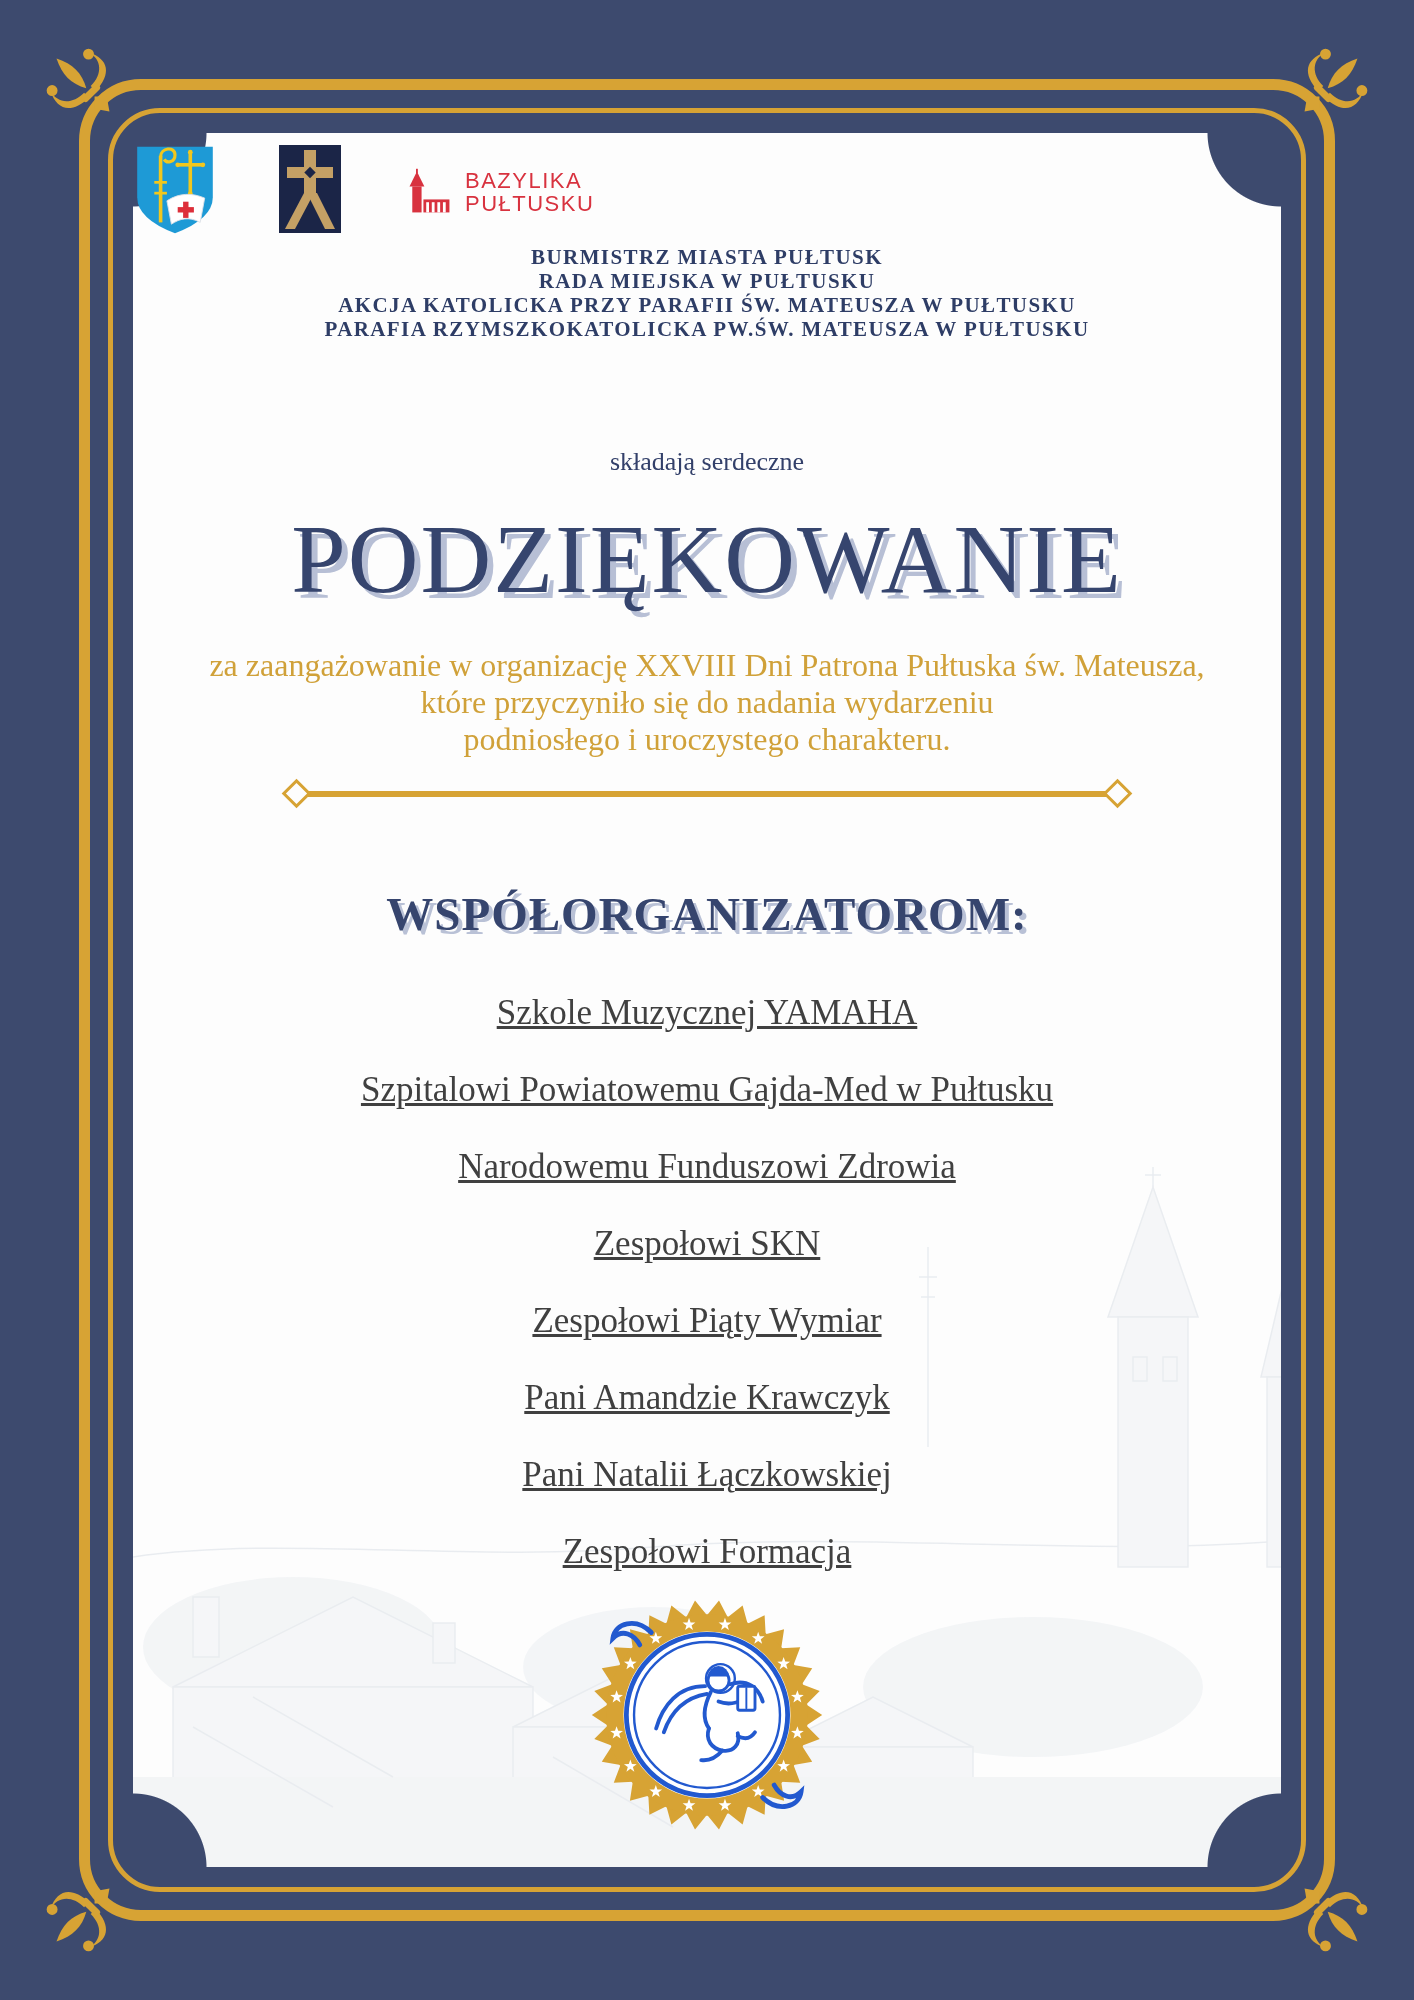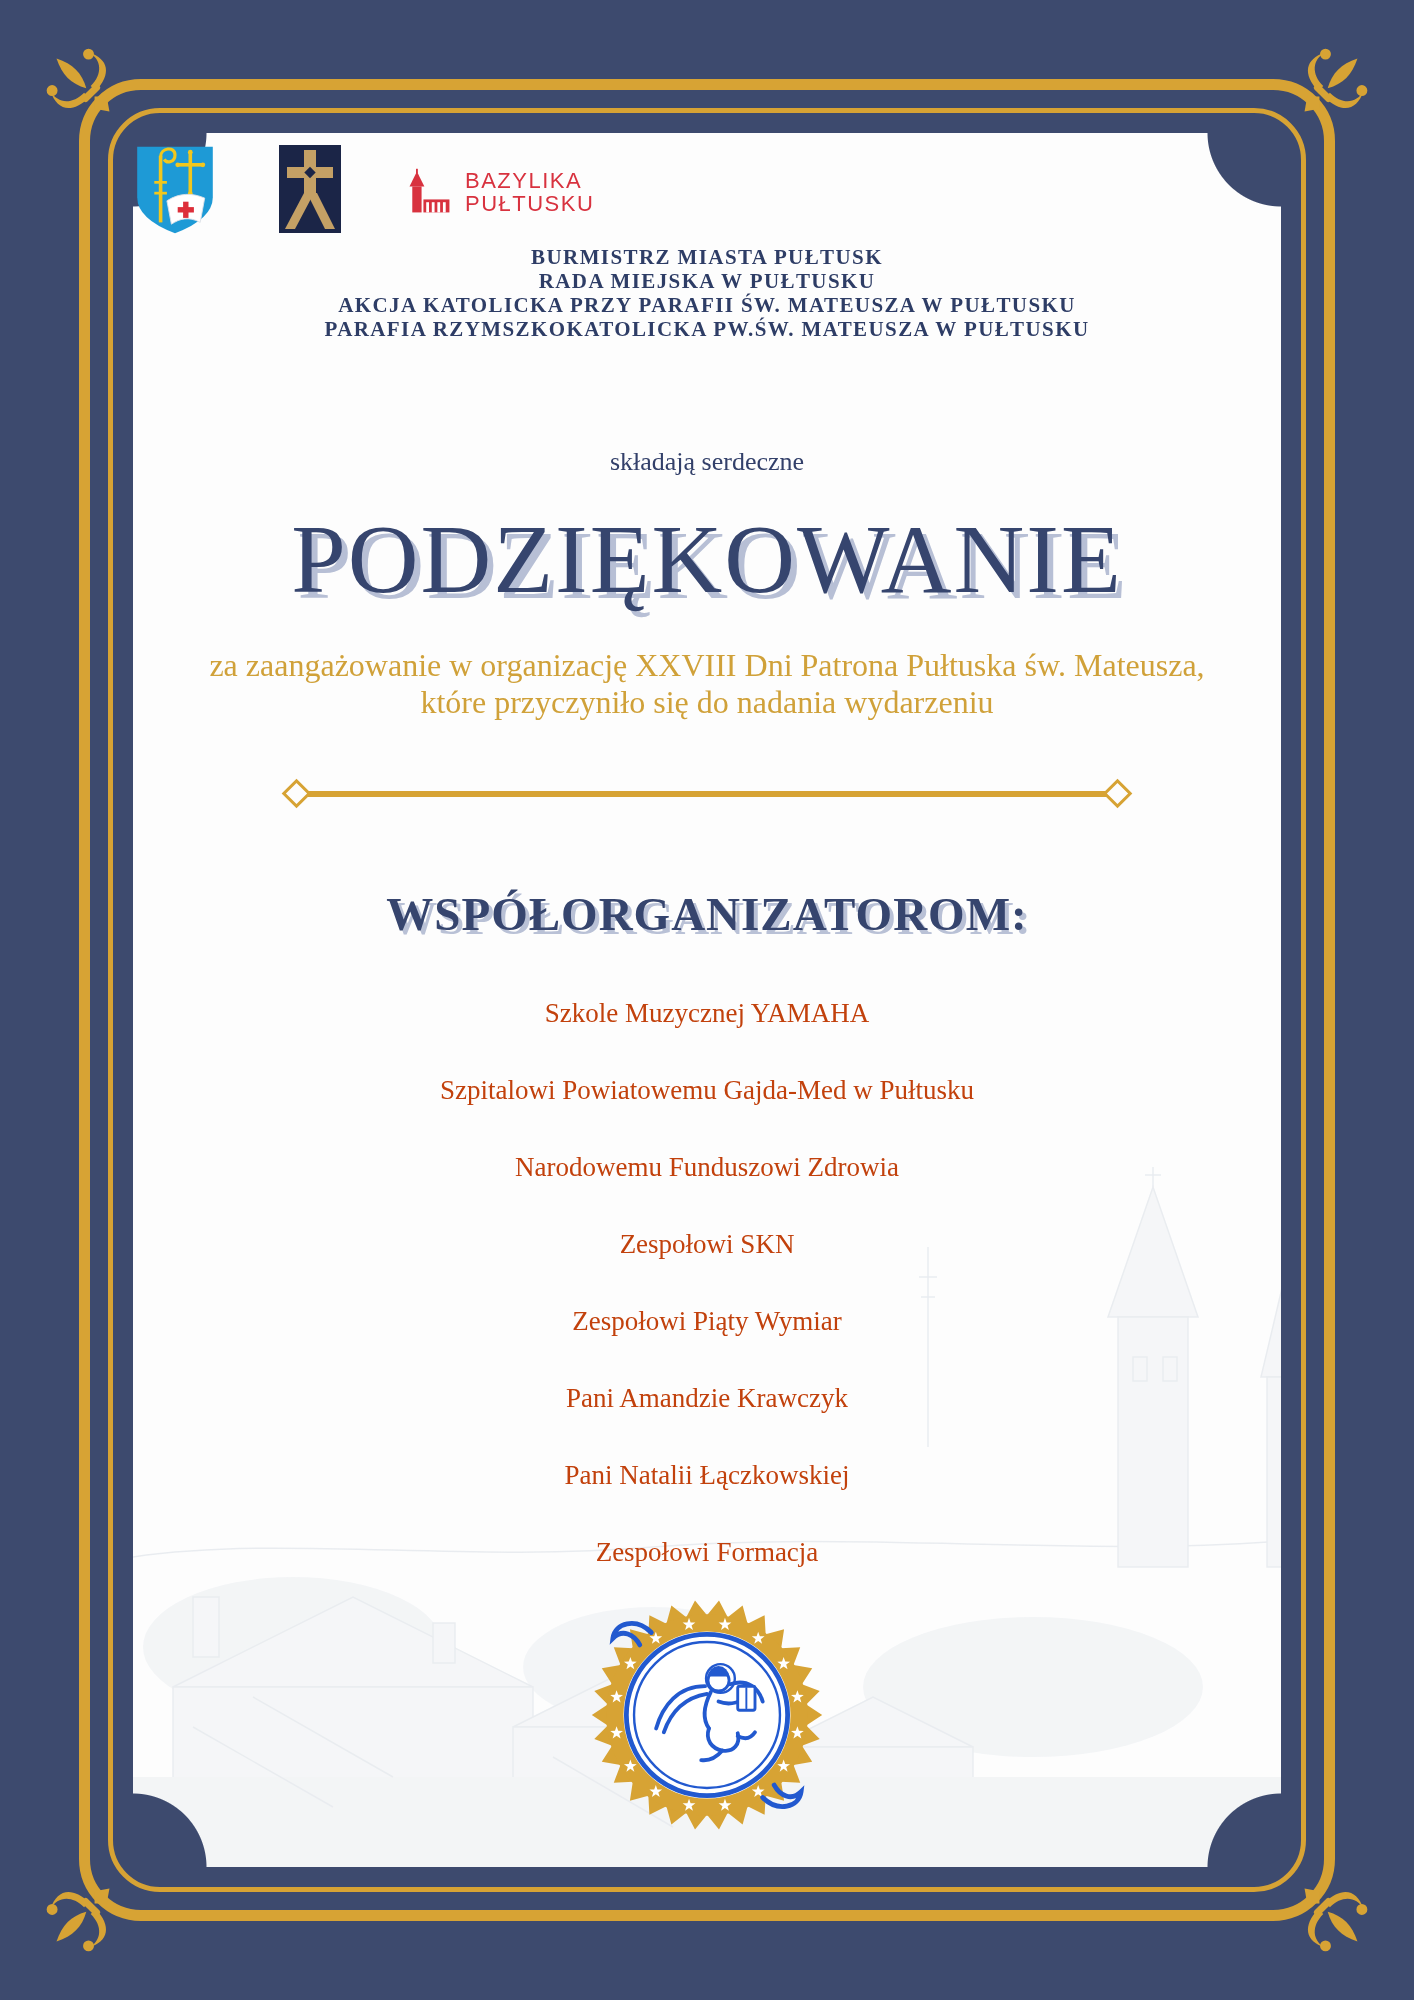--- a/index.html
+++ b/index.html
@@ -38,21 +38,21 @@
   .lead-in{position:absolute;top:314px;left:0;width:100%;text-align:center;font-size:26px;color:#33406a;}
   .big-title{position:absolute;top:366px;left:0;width:100%;text-align:center;font-size:98px;font-weight:normal;
              color:#36456e;letter-spacing:2px;line-height:120px;text-shadow:6px 6px 0 #b7bfd5;}
   .dedication{position:absolute;top:514px;left:0;width:100%;text-align:center;color:#d0a139;font-size:32px;line-height:37px;}
   .divider{position:absolute;top:650px;left:0;width:100%;display:flex;justify-content:center;align-items:center;}
   .divider .line{width:800px;height:6px;background:#d7a334;}
   .divider .dia{width:15px;height:15px;border:3.5px solid #d7a334;transform:rotate(45deg);background:transparent;}
   .recipients-heading{position:absolute;top:754px;left:0;width:100%;text-align:center;font-size:47px;font-weight:bold;
                       color:#36456e;letter-spacing:1px;text-shadow:4px 4px 0 #b9c1d6;}
   .recipients{position:absolute;top:860px;left:0;width:100%;display:flex;flex-direction:column;gap:37px;text-align:center;}
-  .recipient{font-size:27px;color:#c2410c;line-height:40px;}
+  .recipient{font-size:35px;color:#404040;line-height:40px;text-decoration:underline;}
 
   .seal{position:absolute;top:1462px;left:454px;width:240px;height:240px;}
 </style>
 </head>
 <body>
 
 <svg width="0" height="0" style="position:absolute">
   <symbol id="fleur" viewBox="0 0 100 100">
     <path fill="currentColor" d="M50,2 C40,22 40,38 50,56 C60,38 60,22 50,2 Z"></path>
     <path fill="currentColor" d="M44,58 C22,58 10,44 15,26 C3,50 14,66 44,67 Z"></path>
@@ -174,20 +174,21 @@
       <div class="org-line">PARAFIA RZYMSZKOKATOLICKA PW.ŚW. MATEUSZA W PUŁTUSKU</div>
     </div>
 
     <div class="lead-in">składają serdeczne</div>
 
     <div class="big-title">PODZIĘKOWANIE</div>
 
     <div class="dedication">
       <div>za zaangażowanie w organizację XXVIII Dni Patrona Pułtuska św. Mateusza,</div>
       <div>które przyczyniło się do nadania wydarzeniu</div>
+      <div>podniosłego i uroczystego charakteru.</div>
     </div>
 
     <div class="divider">
       <div class="dia"></div>
       <div class="line"></div>
       <div class="dia"></div>
     </div>
 
     <div class="recipients-heading">WSPÓŁORGANIZATOROM:</div>
 

